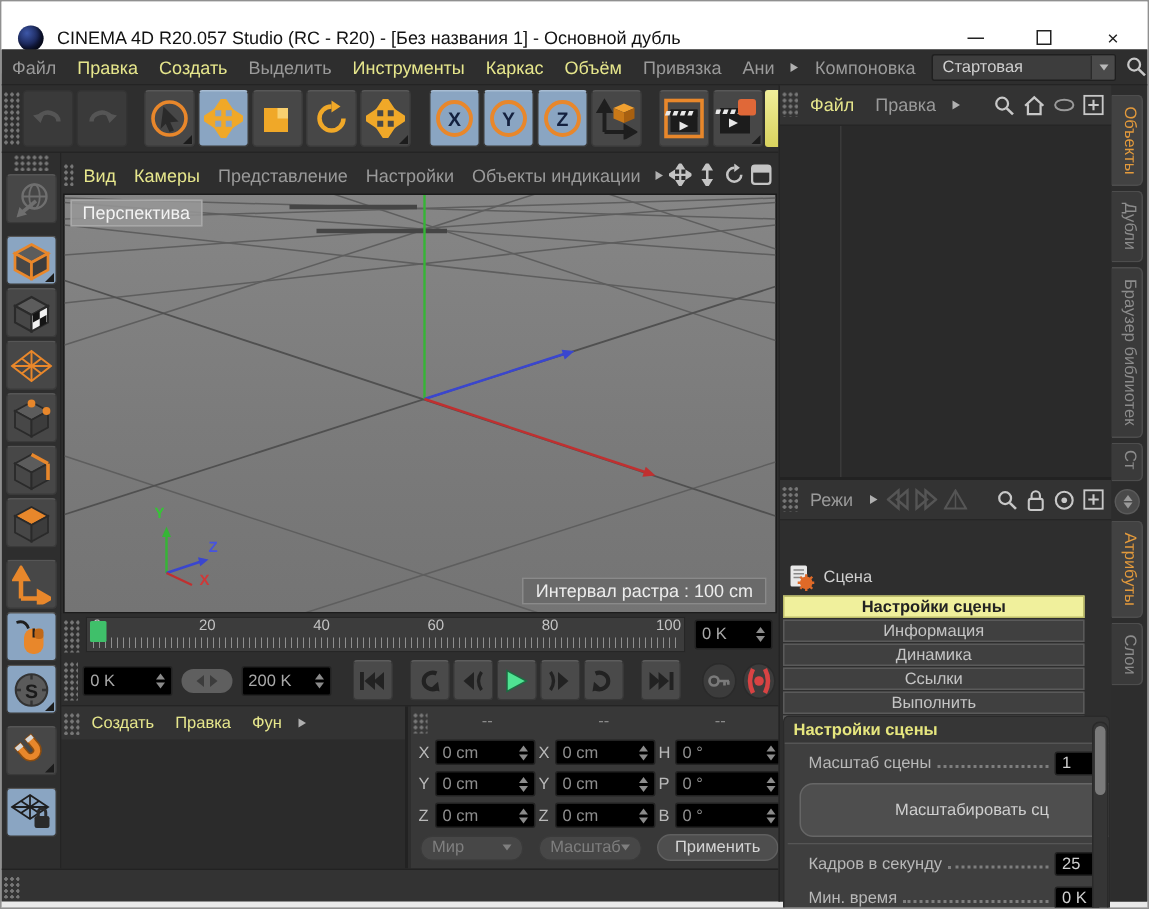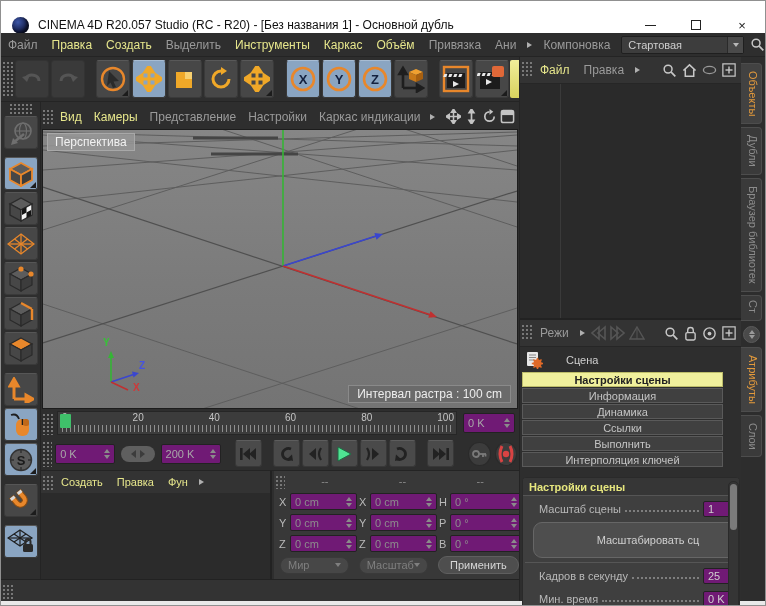--- a/index.html
+++ b/index.html
@@ -50,21 +50,21 @@
   .vp-canvas{position:absolute;left:1px;top:27px;width:476px;height:280px;border:1px solid #1c1c1c;background:linear-gradient(#868686,#7b7b7b 55%,#747474);}
   .vp-chip{position:absolute;font-size:12px;color:#f2f2f2;background:rgba(150,150,150,.85);border:1px solid #a8a8a8;padding:1px 7px;}
   .vp-raster{position:absolute;right:6px;bottom:5px;font-size:12px;color:#ededed;background:rgba(105,105,105,.9);border:1px solid #8a8a8a;padding:1px 8px;}
   .giz-label{position:absolute;font-size:10px;font-weight:bold;}
   
   .timeline{position:absolute;left:40px;top:376px;width:478px;height:28px;background:#2e2e2e;display:flex;align-items:center;}
   .ruler{position:relative;width:400px;height:24px;margin-left:3px;background:#3c3c3c;border:1px solid #262626;}
   .ruler-nums{position:absolute;left:4px;right:2px;top:0;height:13px;display:flex;justify-content:space-between;font-size:10px;color:#c4c4c4;}
   .ruler-ticks{position:absolute;left:4px;right:2px;bottom:2px;height:7px;background:repeating-linear-gradient(90deg,#8f8f8f 0 1px,transparent 1px 4px);}
   .playhead{position:absolute;left:2px;top:2px;width:11px;height:14px;background:#3fc06a;border-radius:1px;}
-  .fld{position:relative;height:20px;background:#701a75;border:1px solid #222;border-radius:2px;display:flex;align-items:center;padding:0 4px;color:#a8a8a8;}
+  .fld{position:relative;height:20px;background:#000000;border:1px solid #222;border-radius:2px;display:flex;align-items:center;padding:0 4px;color:#a8a8a8;}
   .fld .val{flex:1;}
   .spin{display:flex;flex-direction:column;gap:2px;align-items:center;}
   .spin .up{width:0;height:0;border-bottom:4px solid #8b8b8b;border-left:3px solid transparent;border-right:3px solid transparent;}
   .spin .dn{width:0;height:0;border-top:4px solid #8b8b8b;border-left:3px solid transparent;border-right:3px solid transparent;}
   
   .transport{position:absolute;left:40px;top:404px;width:478px;height:34px;background:#2e2e2e;display:flex;align-items:center;border-bottom:1px solid #242424;}
   .pbtn{width:29px;height:27px;border-radius:3px;background:#4a4a4a;border:1px solid #383838;border-top-color:#5d5d5d;display:flex;align-items:center;justify-content:center;margin:0 1px;}
   .pillnav{width:36px;height:16px;border-radius:8px;background:#5f5f5f;display:flex;align-items:center;justify-content:center;gap:4px;margin:0 6px;}
   .rnd{width:24px;height:24px;border-radius:50%;background:#3c3c3c;border:1px solid #2a2a2a;display:flex;align-items:center;justify-content:center;margin:0 2px;}
   
@@ -83,21 +83,21 @@
   .apply-btn{width:86px;height:18px;border-radius:9px;background:#4e4e4e;border:1px solid #5f5f5f;color:#d6d6d6;display:flex;align-items:center;justify-content:center;}
   .statusbar{position:absolute;left:0;top:546px;width:518px;height:22px;background:#333;border-top:1px solid #222;display:flex;align-items:center;}
   .bottom-edge{position:absolute;left:0;top:568px;width:764px;height:4px;background:#e9e9e9;}
   
   .rpanel{position:absolute;left:518px;top:24px;width:222px;height:544px;background:#2e2e2e;border-left:1px solid #242424;}
   .om-head,.am-head{display:flex;align-items:center;height:27px;background:#333;border-bottom:1px solid #262626;}
   .om-head .mi,.am-head .mi{padding:0 7px;font-size:12px;}
   .head-icons{margin-left:auto;display:flex;align-items:center;gap:5px;padding-right:5px;}
   .om-body{position:relative;height:236px;background:#2a2a2a;border-bottom:2px solid #222;}
   .om-div{position:absolute;left:40px;top:0;width:1px;height:100%;background:#3a3a3a;}
-  .scene-row{display:flex;align-items:center;height:25px;padding-left:5px;color:#cfcfcf;gap:23px;}
+  .scene-row{display:flex;align-items:center;height:25px;padding-left:5px;color:#cfcfcf;gap:6px;margin-top:25px;}
   .atabs{padding-left:2px;}
   .atab{width:201px;height:15px;margin-bottom:1px;background:#404040;border:1px solid #5a5a5a;color:#c4c4c4;display:flex;align-items:center;justify-content:center;font-size:11px;}
   .atab.active{background:#f0f09c;border-color:#bdbd6a;color:#222;font-weight:bold;}
   .well{position:absolute;left:2px;top:420px;width:218px;height:148px;background:#3f3f3f;border:1px solid #2a2a2a;border-radius:4px 4px 0 0;overflow:hidden;}
   .sect{height:18px;display:flex;align-items:center;padding-left:6px;color:#e6e67e;font-weight:bold;background:#363636;border-bottom:1px solid #555;}
   .prow{display:flex;align-items:center;height:17px;margin:4px 14px 0 16px;color:#b8b8b8;}
   .leader{flex:1;margin:0 4px;height:0.65em;border-bottom:2px dotted #7e7e7e;}
   .prow .fld{width:30px;height:16px;margin-right:-8px;color:#cfcfcf;}
   .wide-btn{margin:5px 0 4px 10px;width:230px;height:36px;border-radius:9px;background:#4e4e4e;border:1px solid #666;color:#cfcfcf;display:flex;align-items:center;justify-content:center;overflow:hidden;white-space:nowrap;}
   .sep{height:1px;background:#2c2c2c;border-bottom:1px solid #565656;margin:4px 2px;}
@@ -414,21 +414,21 @@
       </span>
     </div>
 
     <div class="viewport">
       <div class="vp-menu">
         <span class="dots-v" style="height:15px;"></span>
         <span class="mi hot">Вид</span>
         <span class="mi hot">Камеры</span>
         <span class="mi dim">Представление</span>
         <span class="mi dim">Настройки</span>
-        <span class="mi dim">Каркас индикации</span>
+        <span class="mi dim">Объекты индикации</span>
         <span class="tri-r"></span>
         <span class="vp-icons">
           <svg width="15" height="15" viewBox="0 0 16 16">
               <g stroke="#c4c4c4" stroke-width="1.6" fill="#c4c4c4">
                 <line x1="8" y1="2" x2="8" y2="14"></line>
                 <line x1="2" y1="8" x2="14" y2="8"></line>
                 <polygon points="8,0 5.8,3.5 10.2,3.5"></polygon>
                 <polygon points="8,16 5.8,12.5 10.2,12.5"></polygon>
                 <polygon points="0,8 3.5,5.8 3.5,10.2"></polygon>
                 <polygon points="16,8 12.5,5.8 12.5,10.2"></polygon>

